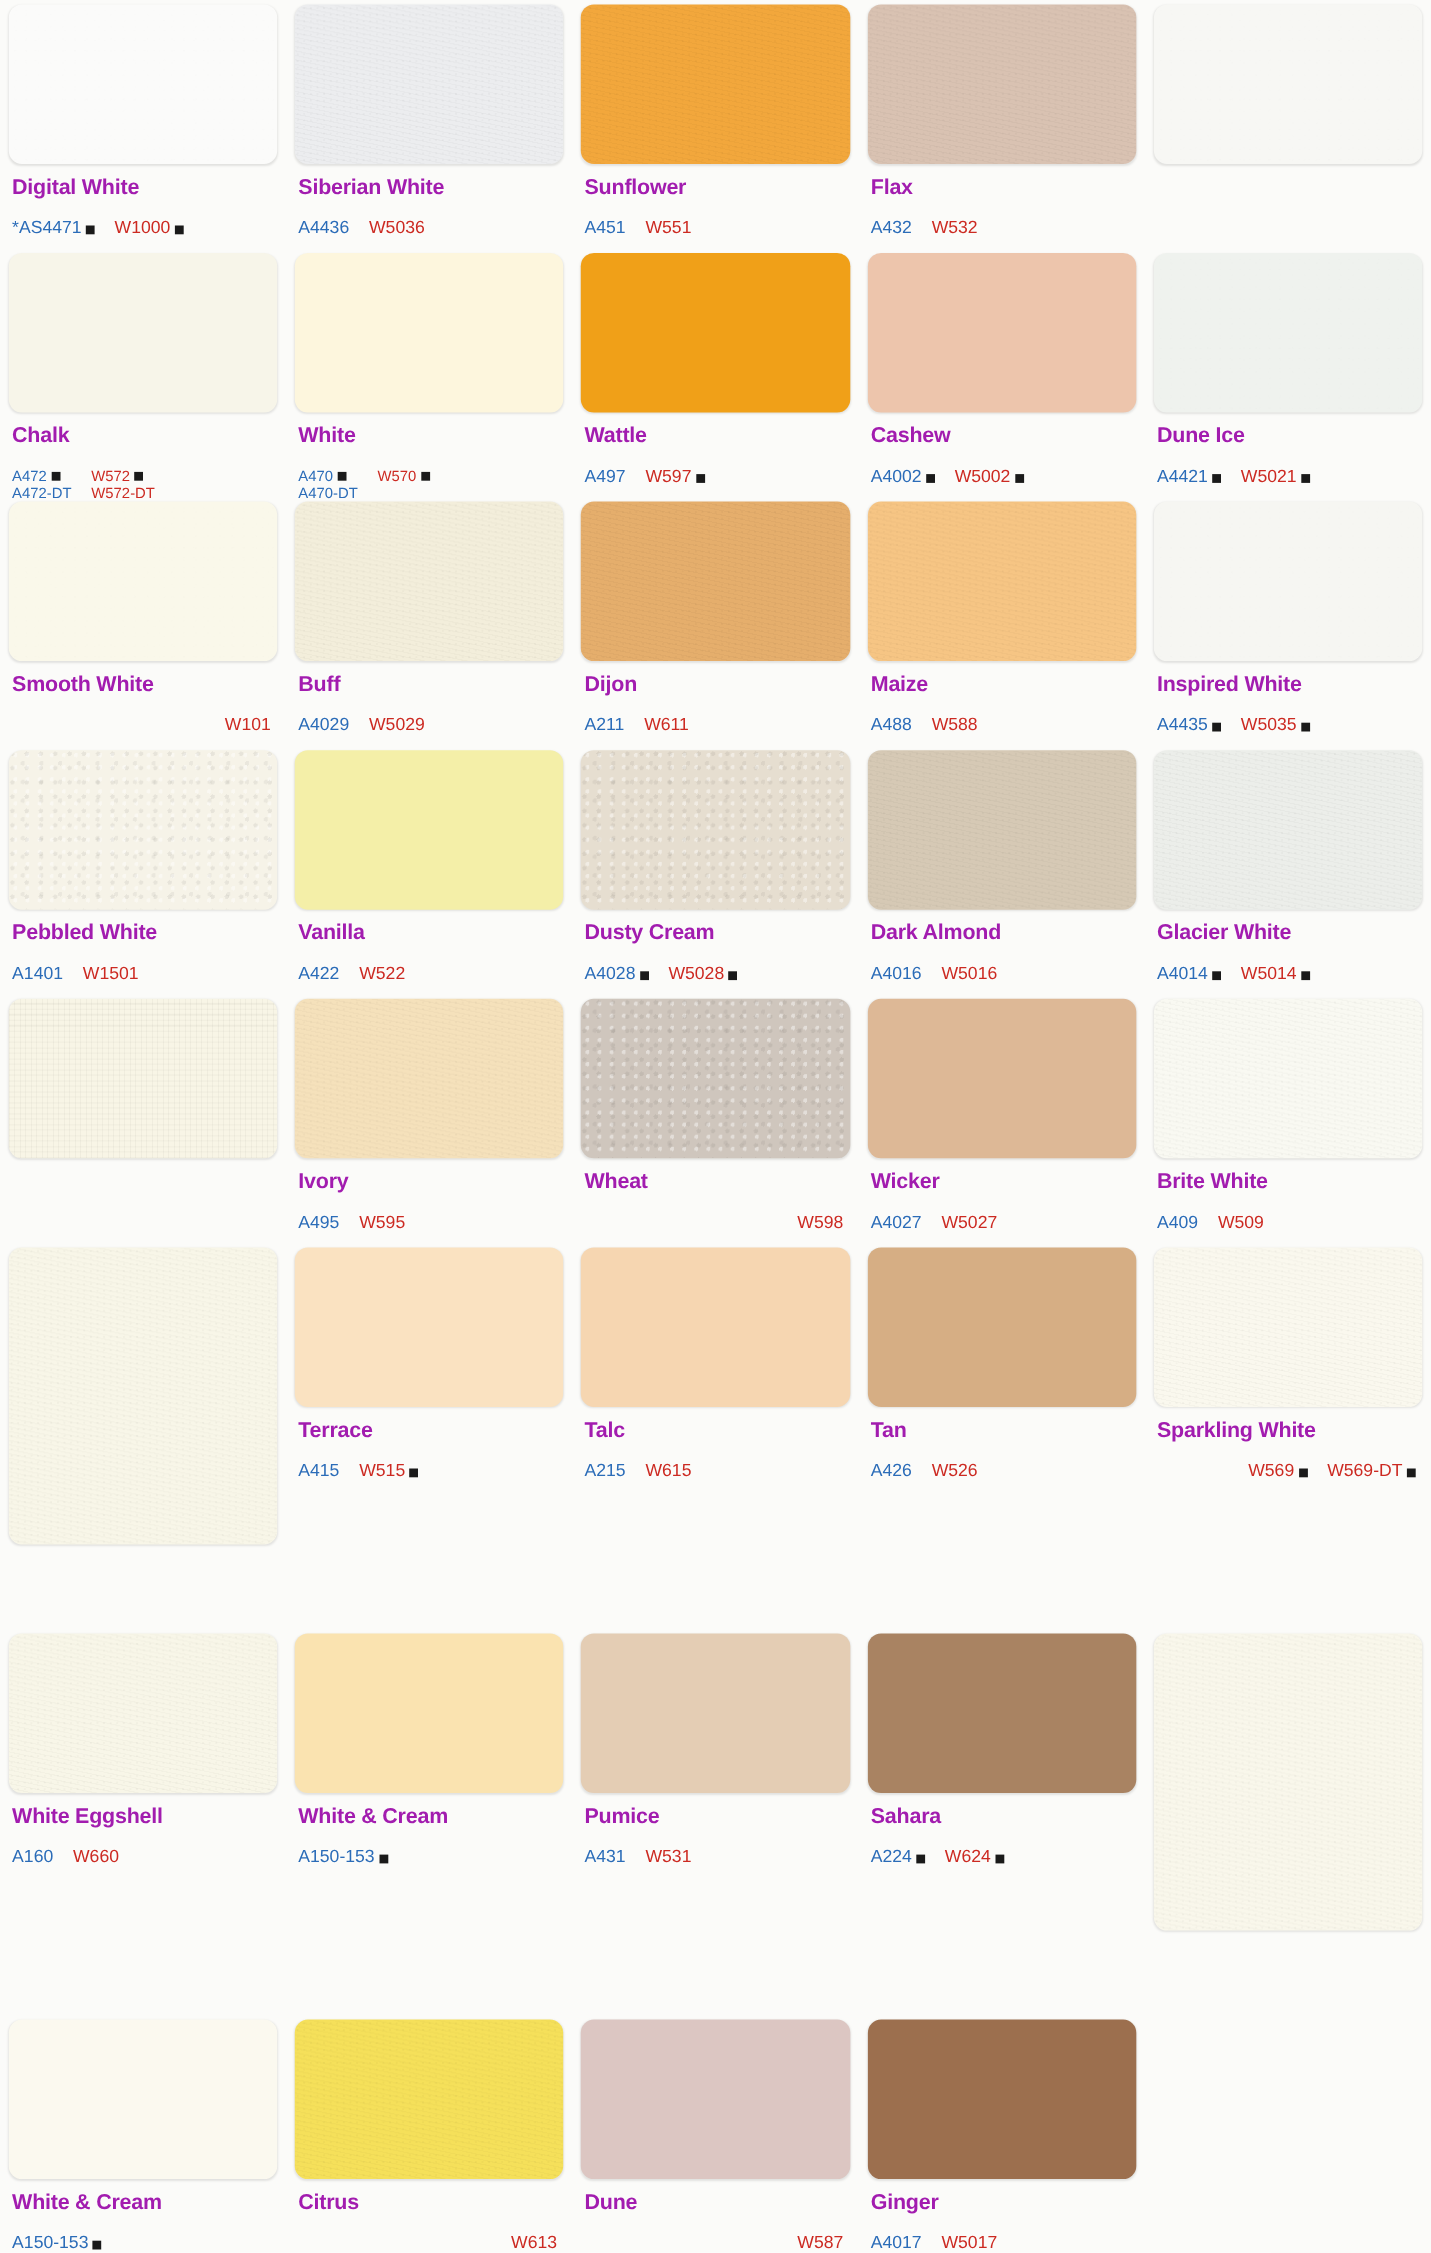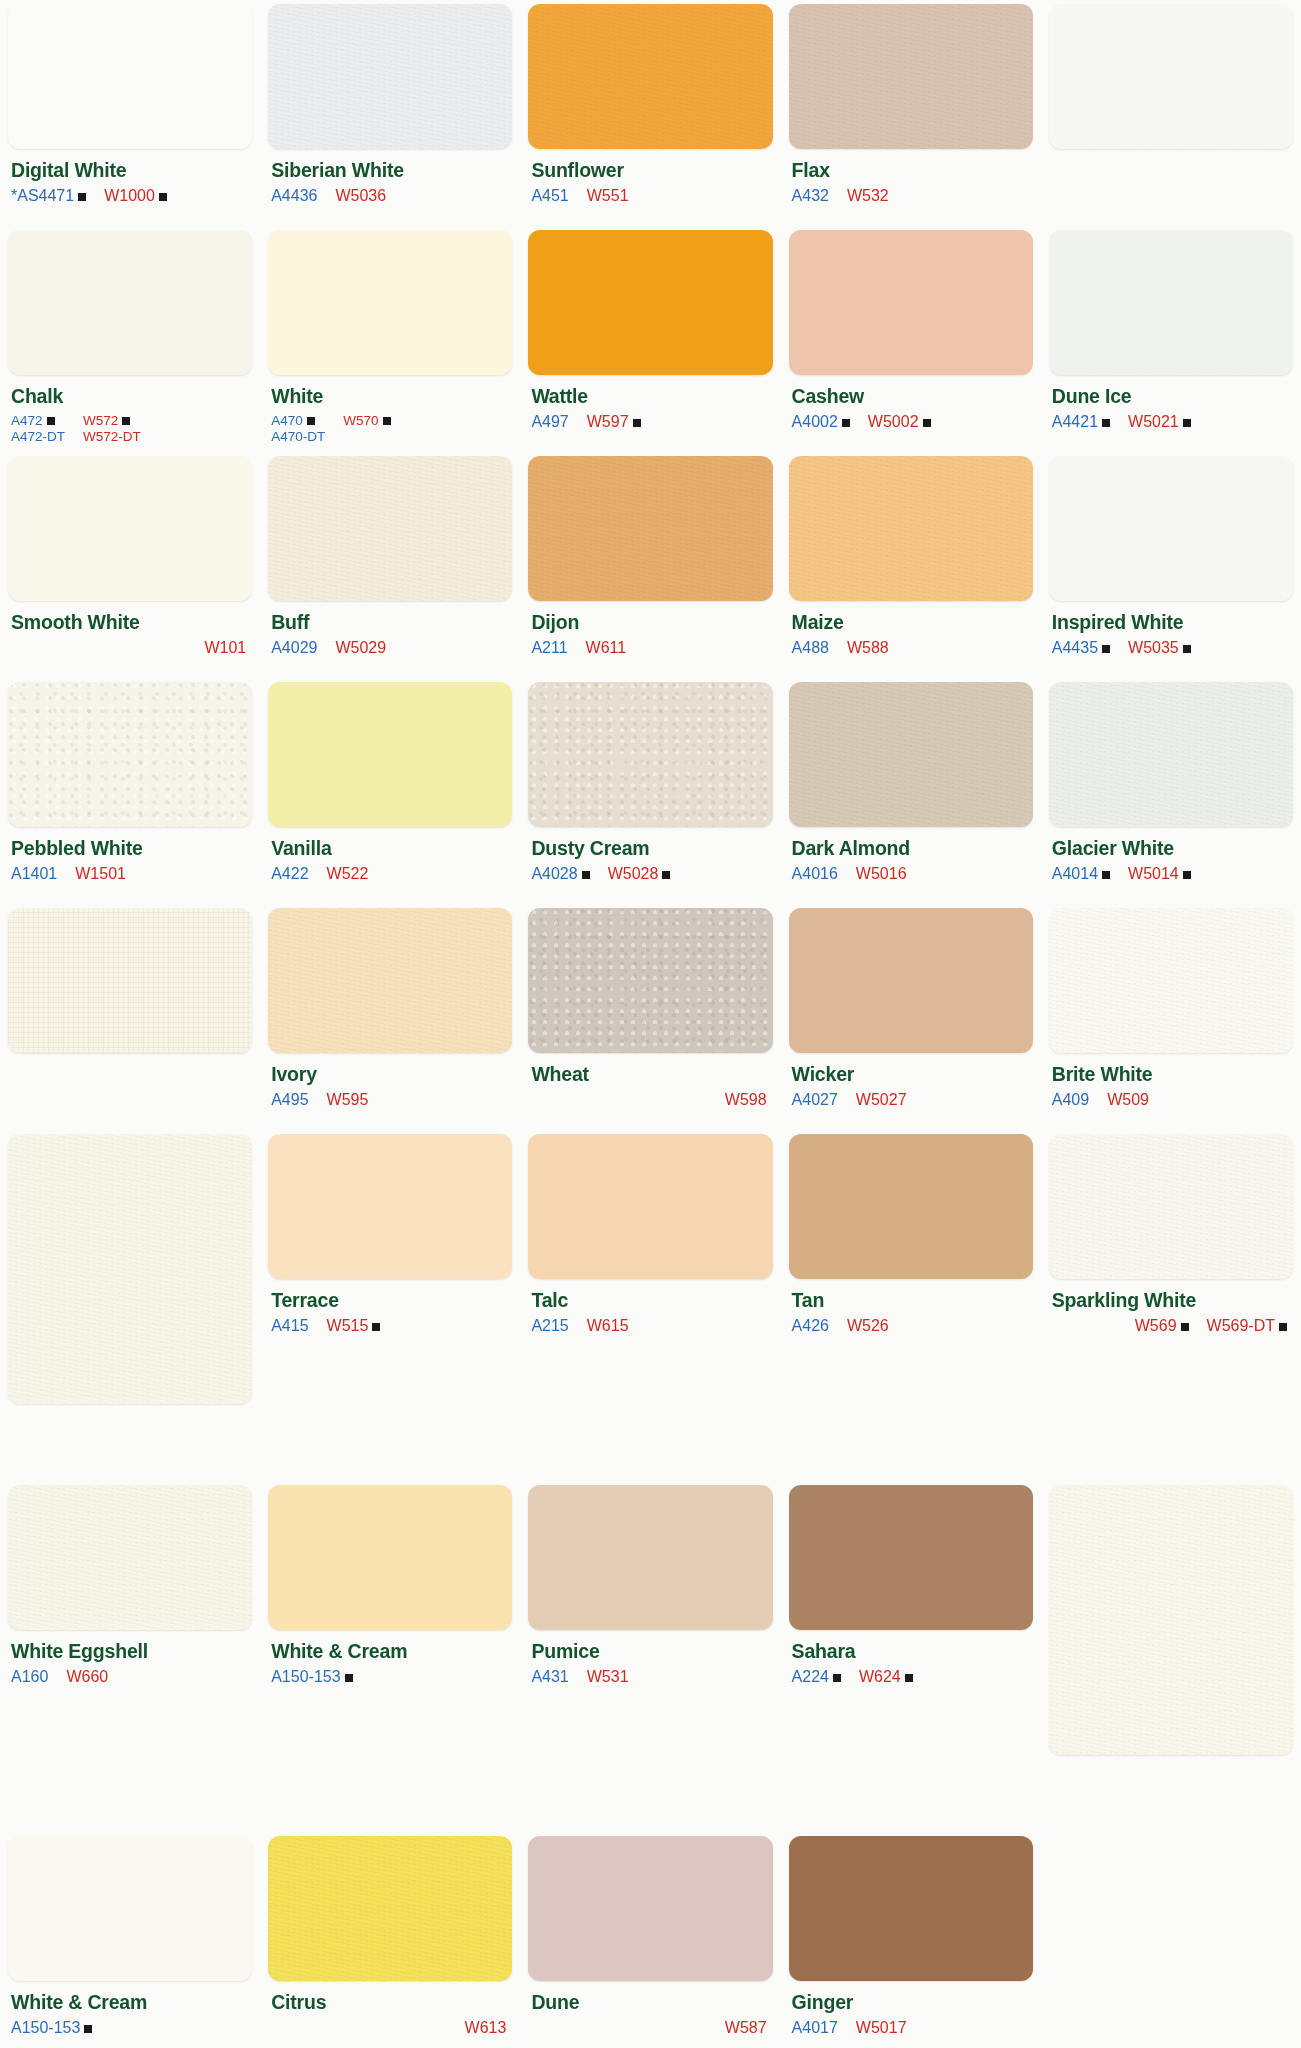--- a/index.html
+++ b/index.html
@@ -76,27 +76,27 @@
   .swatch.tex-flat::after { opacity: 0; }
   .swatch.tall { height: 270px; }
   .cell.tall { height: 351px; }
 
   .info {
     padding: 11px 2px 0 3px;
   }
   .cname {
     font-size: 19.5px;
     font-weight: bold;
-    color: #14532d;
+    color: #a21caf;
     letter-spacing: -0.2px;
     line-height: 1.05;
     white-space: nowrap;
   }
   .codes {
-    margin-top: 7px;
+    margin-top: 19px;
     display: flex;
     align-items: flex-start;
     font-size: 16px;
     line-height: 1.18;
     white-space: nowrap;
   }
   .codegrp {
     display: flex;
     flex-direction: column;
   }

